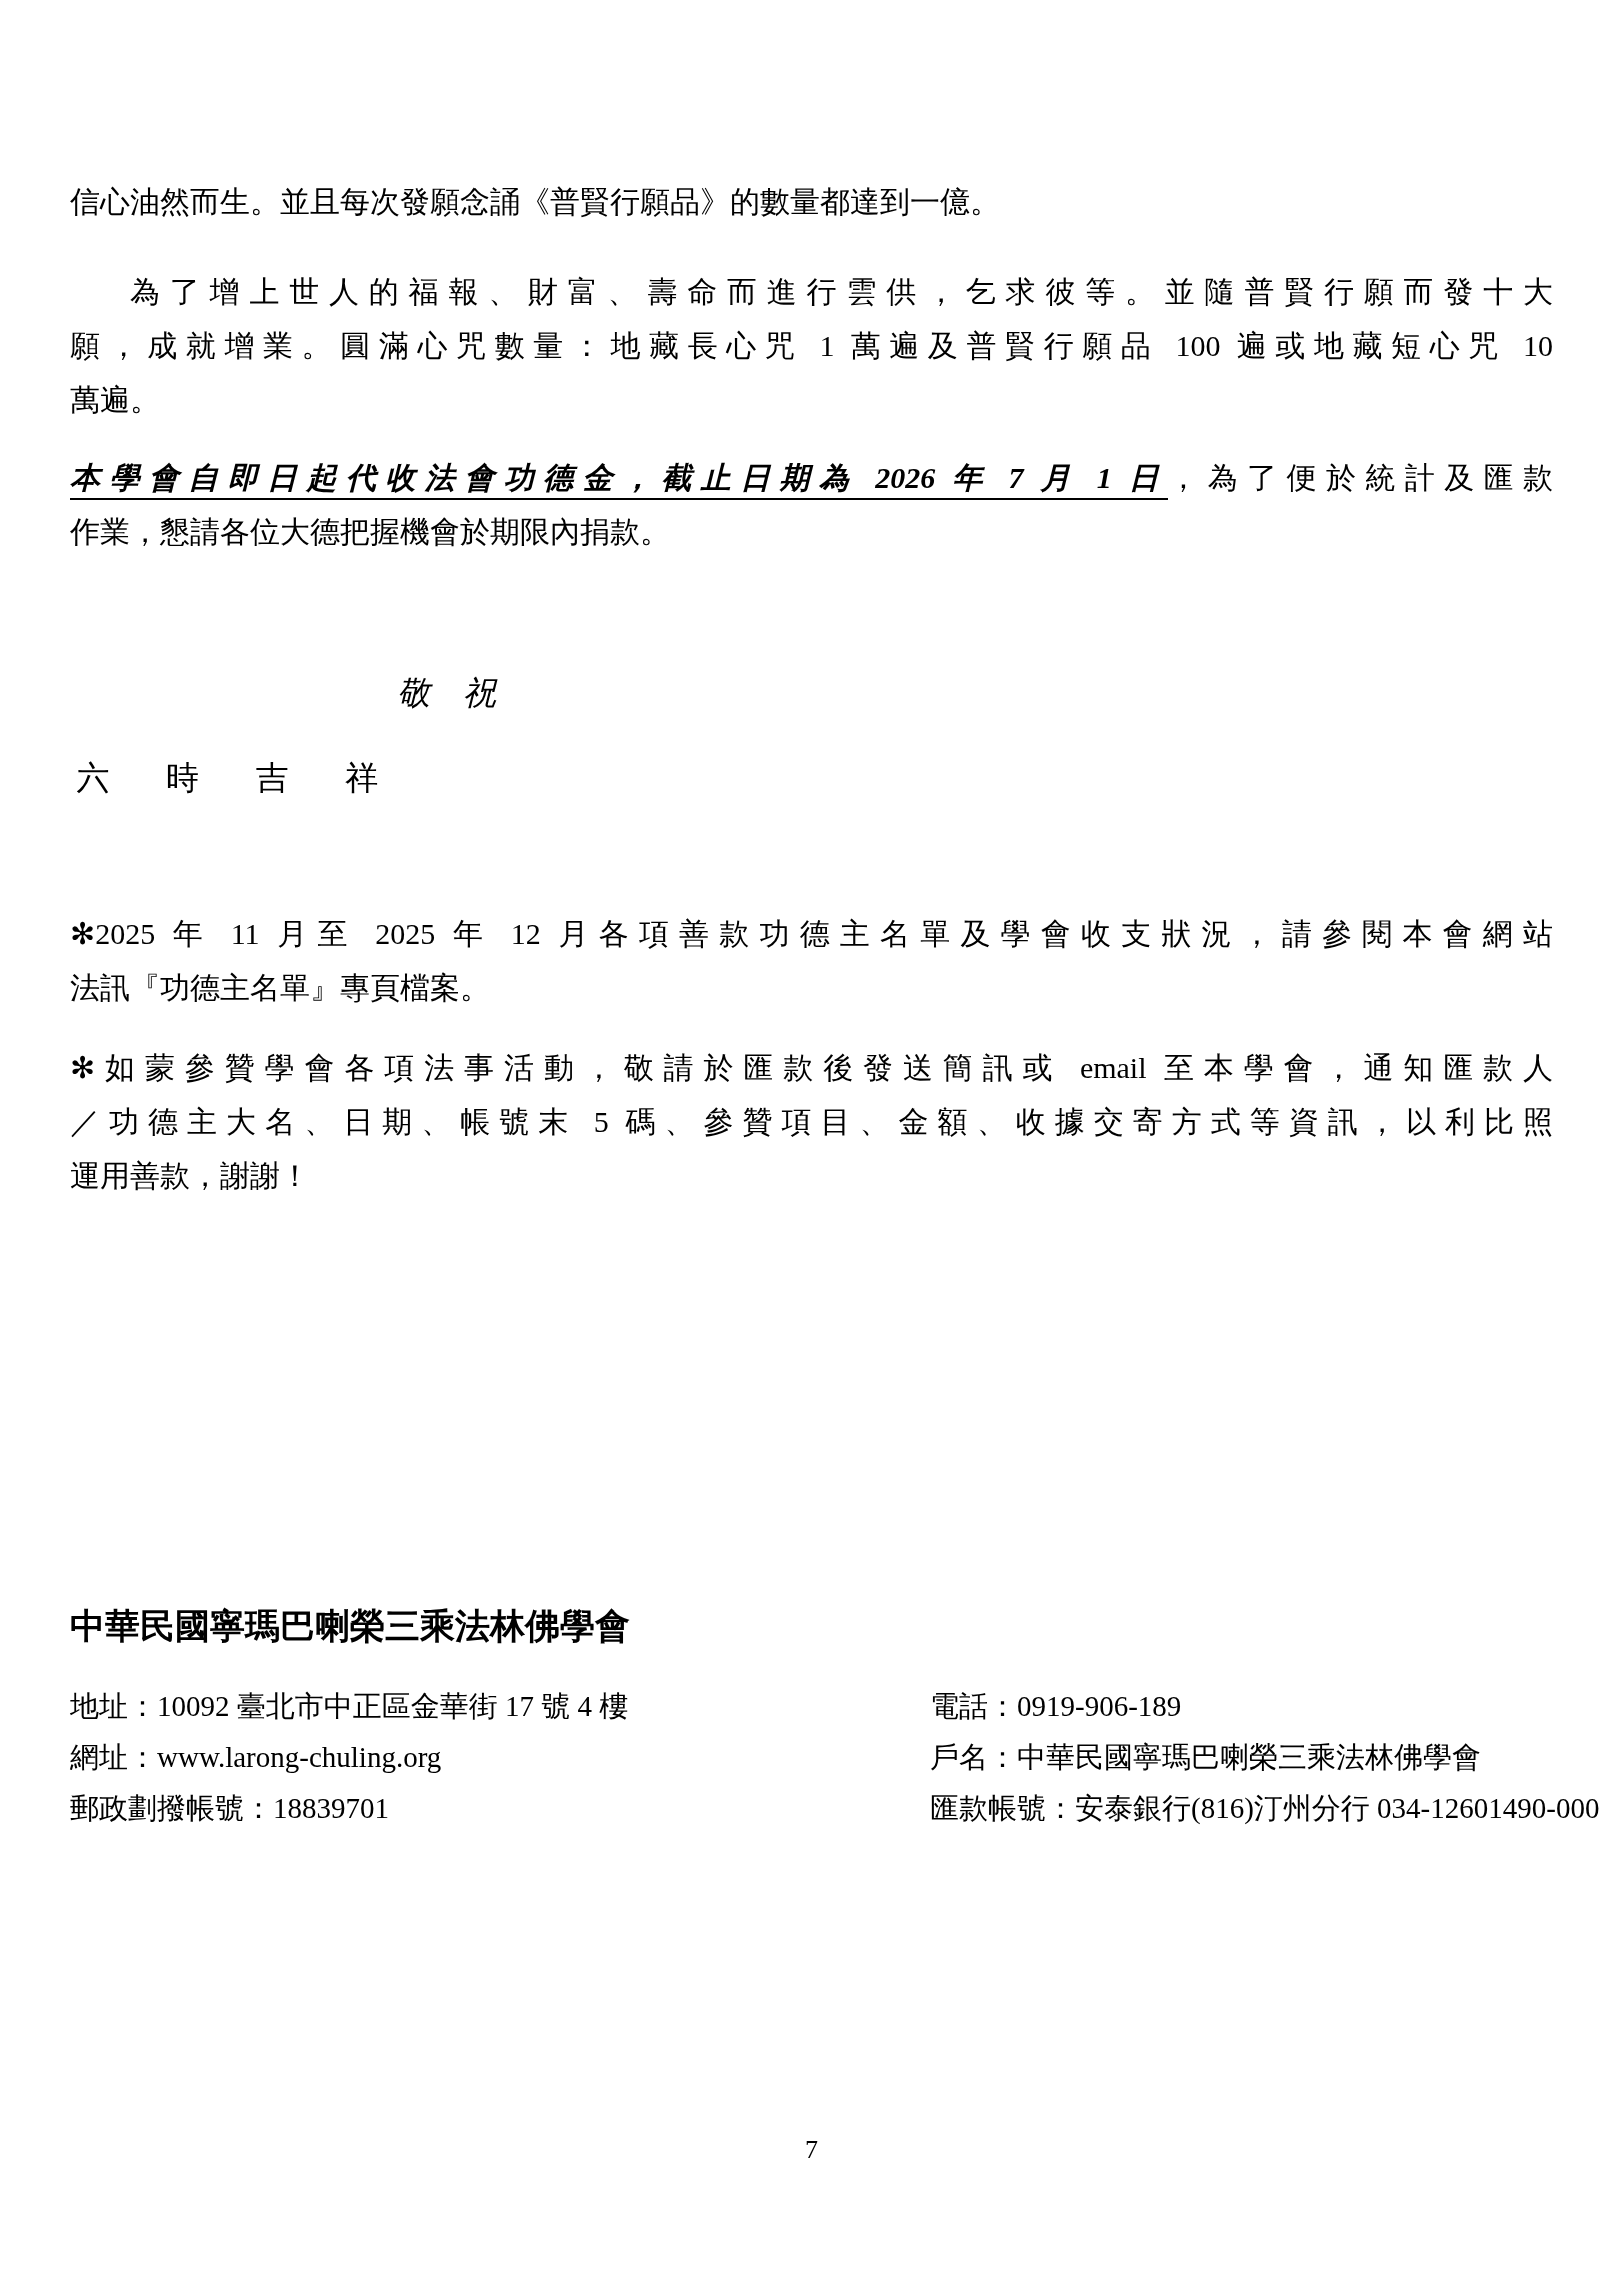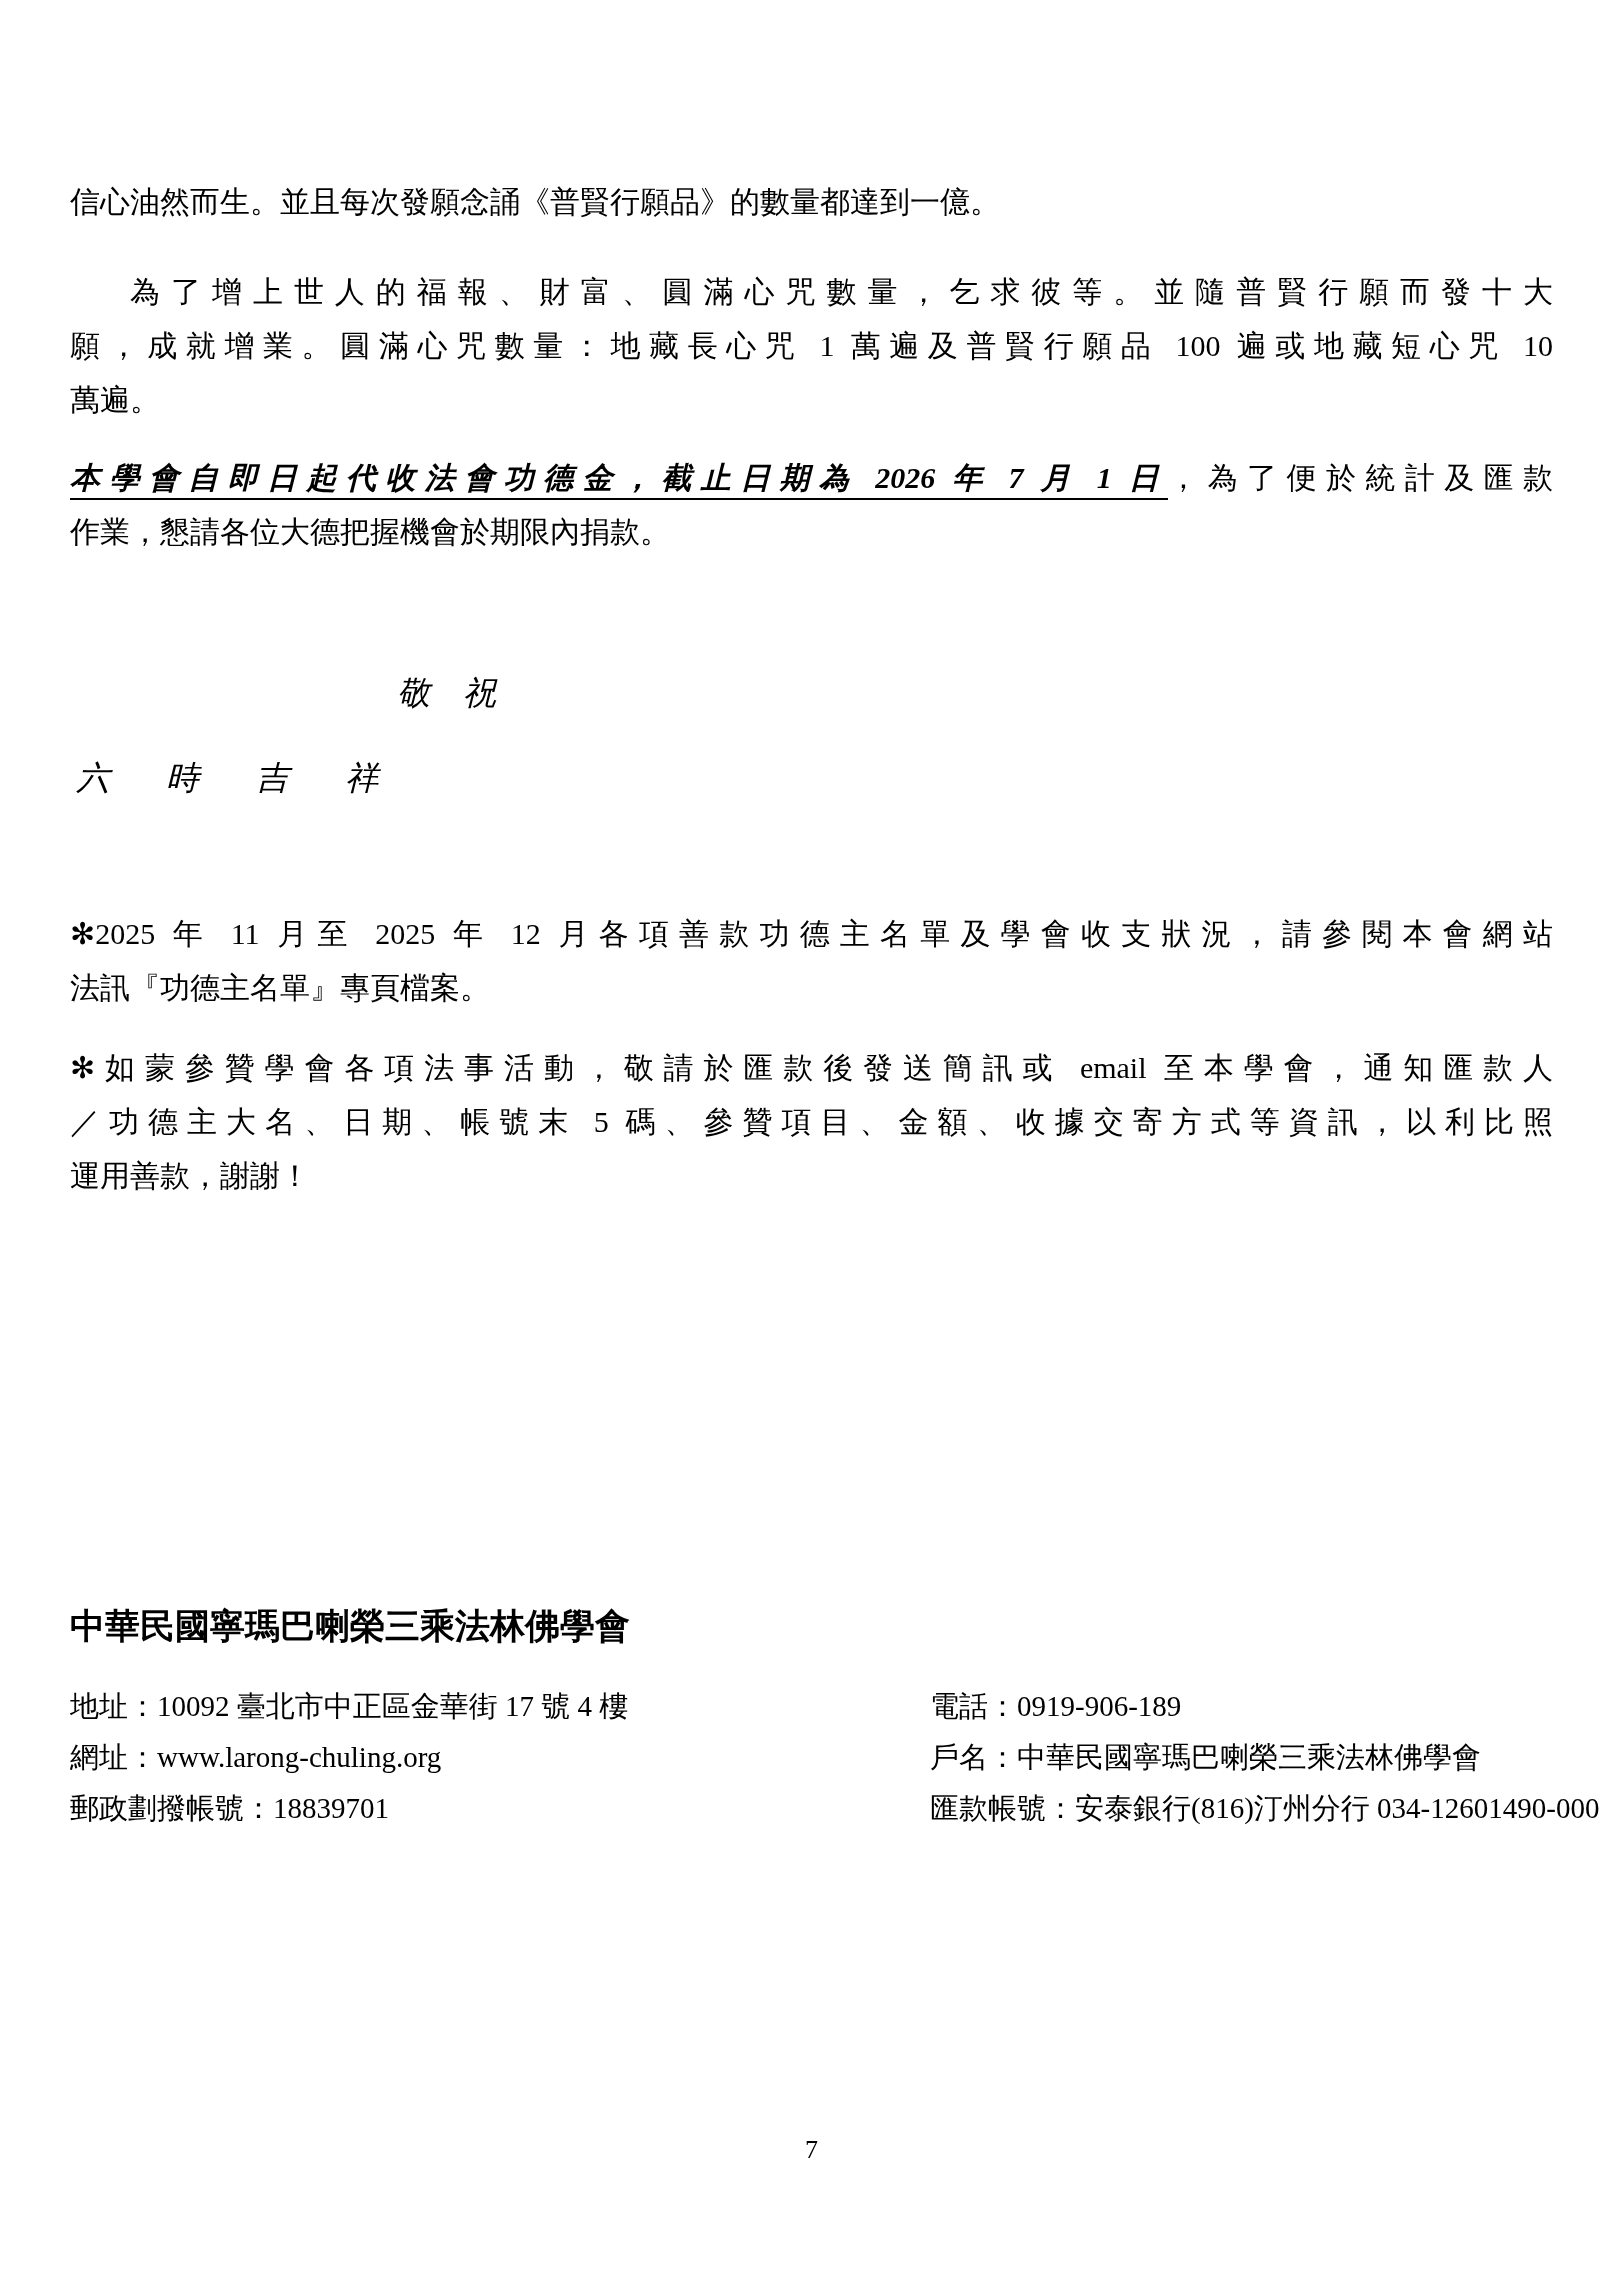--- a/index.html
+++ b/index.html
@@ -46,21 +46,20 @@
   .closing-salute {
     margin-top: 105px;
     padding-left: 327px;
     font-style: italic;
     font-size: 33px;
     line-height: 59px;
   }
   .closing-blessing {
     margin-top: 26px;
     padding-left: 6.5px;
-    font-style: italic;
     font-size: 33px;
     line-height: 59px;
     letter-spacing: 11.8px;
   }
   .closing-signature {
     margin-top: 19.6px;
     text-align: right;
     font-style: italic;
     font-size: 31px;
     line-height: 59px;
@@ -98,21 +97,21 @@
 </head>
 <body>
 
 <div class="page">
 
   <div class="para1">
     <span class="line">信心油然而生。並且每次發願念誦《普賢行願品》的數量都達到一億。</span>
   </div>
 
   <div class="para2">
-    <span class="line fill indent2">為了增上世人的福報、財富、圓滿心咒數量，乞求彼等。並隨普賢行願而發十大</span>
+    <span class="line fill indent2">為了增上世人的福報、財富、壽命而進行雲供，乞求彼等。並隨普賢行願而發十大</span>
     <span class="line fill">願，成就增業。圓滿心咒數量：地藏長心咒 1 萬遍及普賢行願品 100 遍或地藏短心咒 10</span>
     <span class="line">萬遍。</span>
   </div>
 
   <div class="para3">
     <span class="line fill">
       <span class="deadline-underlined">本學會自即日起代收法會功德金，截止日期為 2026 年 7 月 1 日</span><span>，為了便於統計及匯款</span>
     </span>
     <span class="line">作業，懇請各位大德把握機會於期限內捐款。</span>
   </div>

